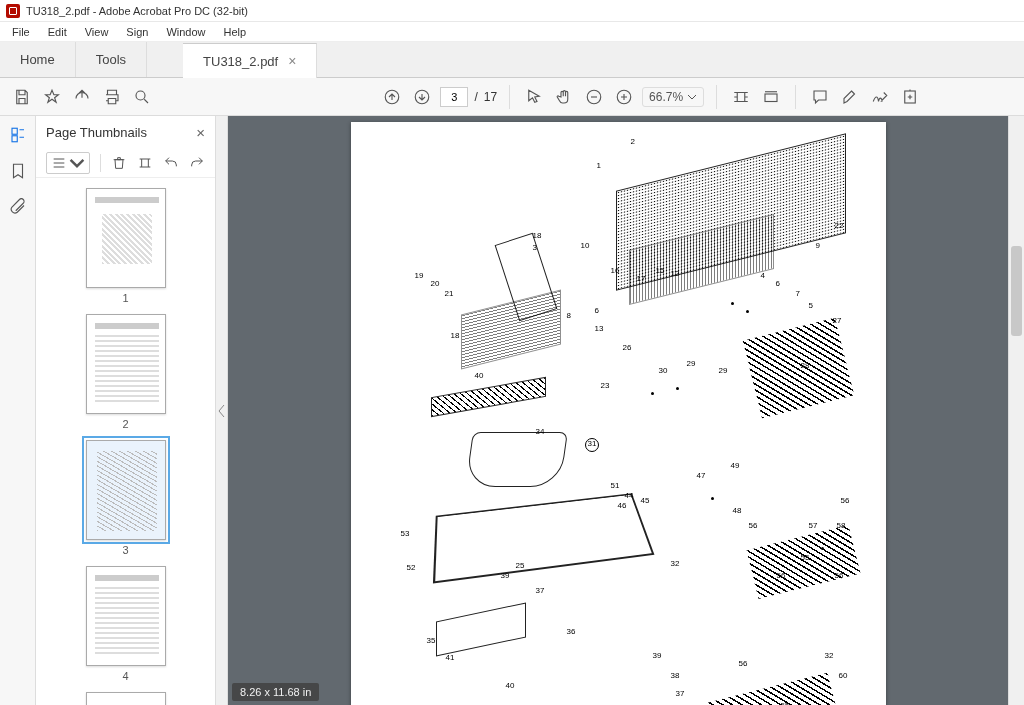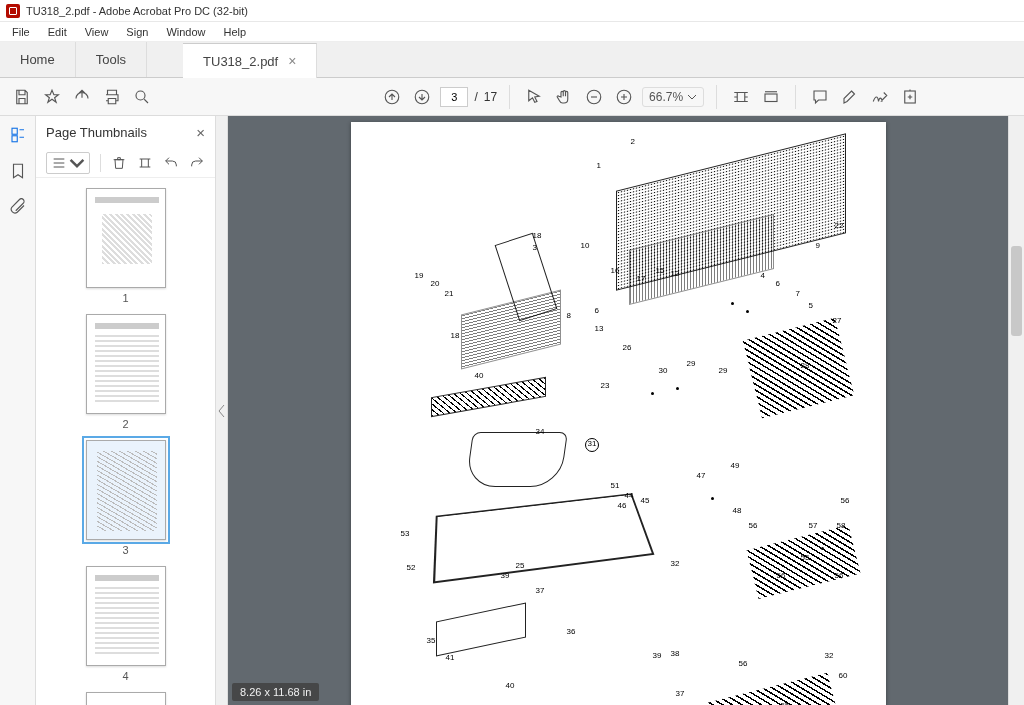--- a/index.html
+++ b/index.html
@@ -344,21 +344,21 @@
         <div class="ptxt" style="left:120px;top:430px">39</div>
         <div class="ptxt" style="left:135px;top:420px">25</div>
         <div class="ptxt" style="left:155px;top:445px">37</div>
         <div class="ptxt" style="left:186px;top:486px">36</div>
         <div class="ptxt" style="left:290px;top:418px">32</div>
 
         <div class="ptxt" style="left:65px;top:512px">41</div>
         <div class="ptxt" style="left:125px;top:540px">40</div>
 
         <div class="ptxt" style="left:272px;top:510px">39</div>
-        <div class="ptxt" style="left:290px;top:508px">38</div>
+        <div class="ptxt" style="left:290px;top:530px">38</div>
         <div class="ptxt" style="left:295px;top:548px">37</div>
 
         <div class="part" style="left:370px;top:395px;width:105px;height:50px;transform:rotate(-14deg);border:none;background:repeating-linear-gradient(45deg,#000 0 1.5px,transparent 1.5px 5px)"></div>
         <div class="ptxt" style="left:368px;top:380px">56</div>
         <div class="ptxt" style="left:428px;top:380px">57</div>
         <div class="ptxt" style="left:456px;top:380px">58</div>
         <div class="ptxt" style="left:420px;top:412px">55</div>
         <div class="ptxt" style="left:396px;top:430px">56</div>
         <div class="ptxt" style="left:454px;top:430px">56</div>
         <div class="ptxt" style="left:460px;top:355px">56</div>

